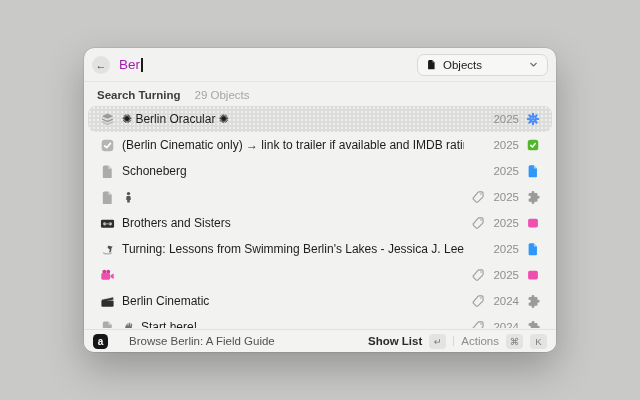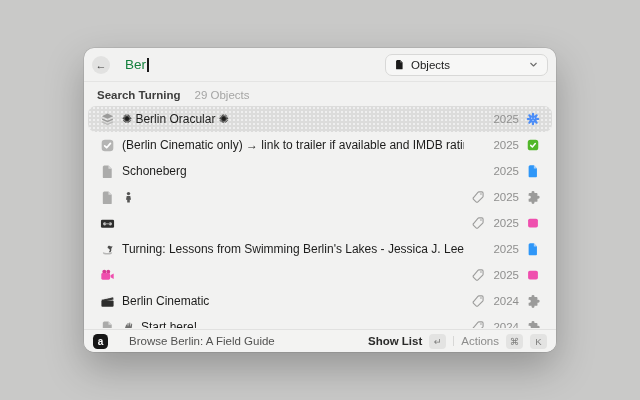--- a/index.html
+++ b/index.html
@@ -10,23 +10,23 @@
   }
   .window{
     position:absolute;left:84px;top:48px;width:472px;height:304px;
     background:#f2f2f1;border-radius:10px;overflow:hidden;
     box-shadow:0 0 0 0.5px rgba(0,0,0,.14), 0 16px 38px rgba(0,0,0,.26);
   }
   
   .header{height:34px;display:flex;align-items:center;padding:0 8px;border-bottom:1px solid #e4e4e3;box-sizing:border-box}
   .back{width:18px;height:18px;border-radius:50%;background:#e2e2e1;display:flex;align-items:center;justify-content:center;
         font-size:11px;color:#3a3a3a;flex:none;cursor:default}
-  .query{margin-left:15px;font-size:13.5px;color:#15803d;display:flex;align-items:center}
+  .query{margin-left:9px;font-size:13.5px;color:#a21caf;display:flex;align-items:center}
   .cursor{width:1.5px;height:14px;background:#1a1a1a;margin-left:1px}
-  .dropdown{margin-left:auto;width:163px;height:22px;box-sizing:border-box;border:1px solid #d8d8d7;background:#f7f7f6;
+  .dropdown{margin-left:auto;width:131px;height:22px;box-sizing:border-box;border:1px solid #d8d8d7;background:#f7f7f6;
             border-radius:7px;display:flex;align-items:center;padding:0 8px;gap:6px}
   .dropdown-label{font-size:11.5px;color:#1b1b1b}
   .dropdown .chev{margin-left:auto;display:flex;width:11px;height:11px}
   .dd-icon{width:11px;height:11px;display:flex}
   
   .results-head{display:flex;align-items:center;gap:14px;padding:7px 13px 3px}
   .rlabel{font-size:11.5px;font-weight:700;color:#3e3e3d}
   .rcount{font-size:11.5px;color:#a5a5a4}
   
   .list{padding:2px 4px 0;height:222px;overflow:hidden}
@@ -189,20 +189,21 @@
       <div class="row">
     <span class="row-icon">
           <svg viewBox="0 0 16 16">
             <rect x="1" y="4" width="14" height="8.6" rx="1.4" fill="#2e2e2d"></rect>
             <circle cx="5" cy="8.3" r="1.7" fill="#cfcfce"></circle>
             <circle cx="11" cy="8.3" r="1.7" fill="#cfcfce"></circle>
             <rect x="5" y="7.6" width="6" height="1.4" fill="#8a8a89"></rect>
           </svg>
         </span>
 
+    <span class="row-title">Brothers and Sisters</span>
     <span class="right">
       <span class="tag-icon">
             <svg viewBox="0 0 16 16">
               <path d="M9 2.2h3.4c.8 0 1.4.6 1.4 1.4V7c0 .4-.2.8-.4 1.1l-5.5 5.5c-.6.6-1.5.6-2.1 0L2.9 10.7c-.6-.6-.6-1.5 0-2.1l5-5.9c.3-.3.7-.5 1.1-.5z" fill="none" stroke="#9d9d9c" stroke-width="1.3"></path>
               <circle cx="11.4" cy="4.6" r=".95" fill="#9d9d9c"></circle>
             </svg>
           </span>
       <span class="year">2025</span>
       <span class="badge">
             <svg viewBox="0 0 16 16">

